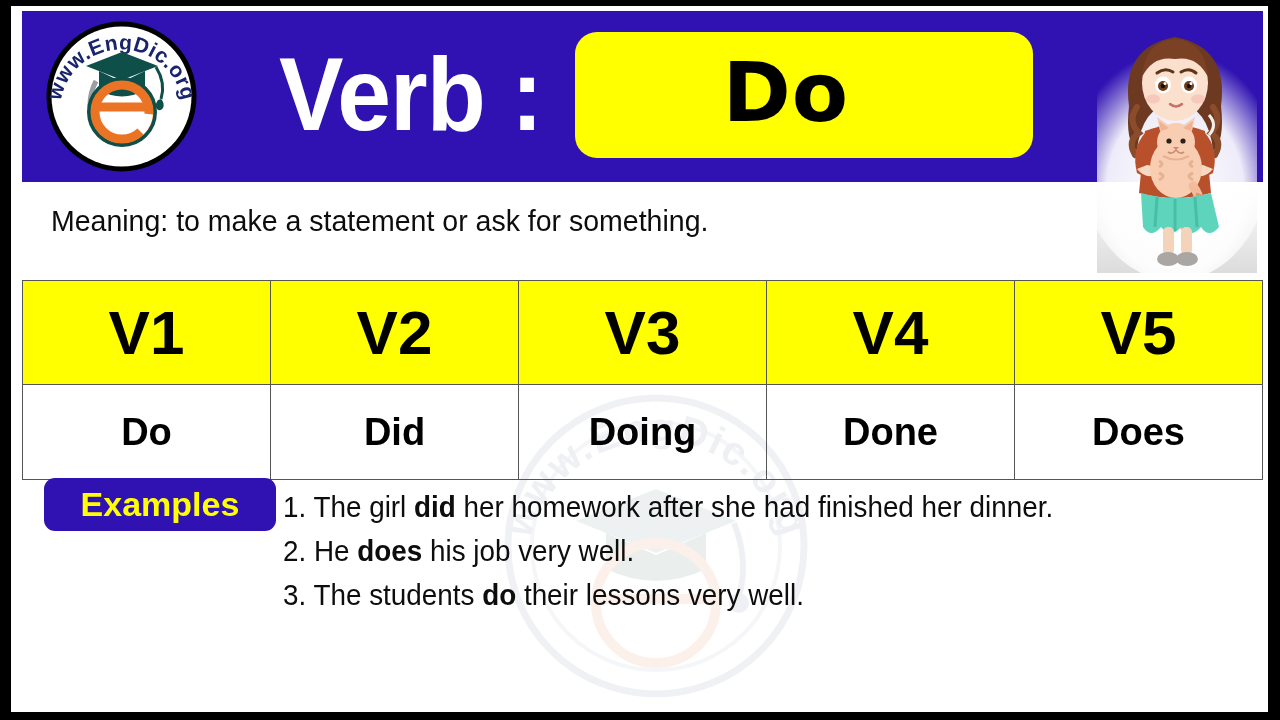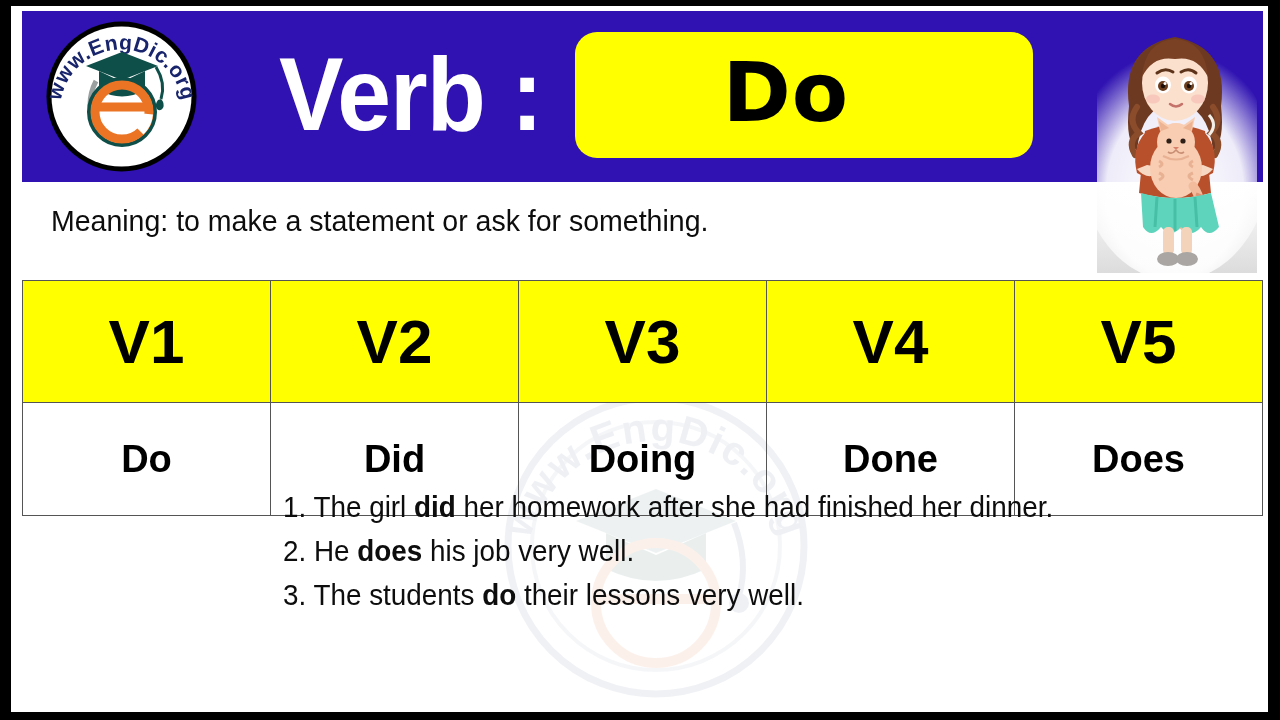--- a/index.html
+++ b/index.html
@@ -138,21 +138,21 @@
     left: 11px;
     top: 274px;
     width: 1241px;
     border-collapse: collapse;
     table-layout: fixed;
     z-index: 3;
   }
   .vtable td {
     border: 1px solid #555555;
     text-align: center;
-    padding: 14px;
+    padding: 5px;
   }
   .vtable .head td {
     background: #ffff00;
     height: 93px;
     font-family: "Liberation Sans Narrow", "Liberation Sans", sans-serif;
     font-size: 62px;
     font-weight: bold;
     color: #000000;
     letter-spacing: 0px;
   }
@@ -353,20 +353,23 @@
         <tr class="body">
           <td>Do</td>
           <td>Did</td>
           <td>Doing</td>
           <td>Done</td>
           <td>Does</td>
         </tr>
       </tbody>
     </table>
 
+    <div class="examples-badge">
+      <span>Examples</span>
+    </div>
 
     <div class="examples-list">
       <div class="ex-line">
         <span>1.</span><span> The girl </span><b>did</b><span> her homework after she had finished her dinner.</span>
       </div>
       <div class="ex-line">
         <span>2.</span><span> He </span><b>does</b><span> his job very well.</span>
       </div>
       <div class="ex-line">
         <span>3.</span><span> The students </span><b>do</b><span> their lessons very well.</span>

